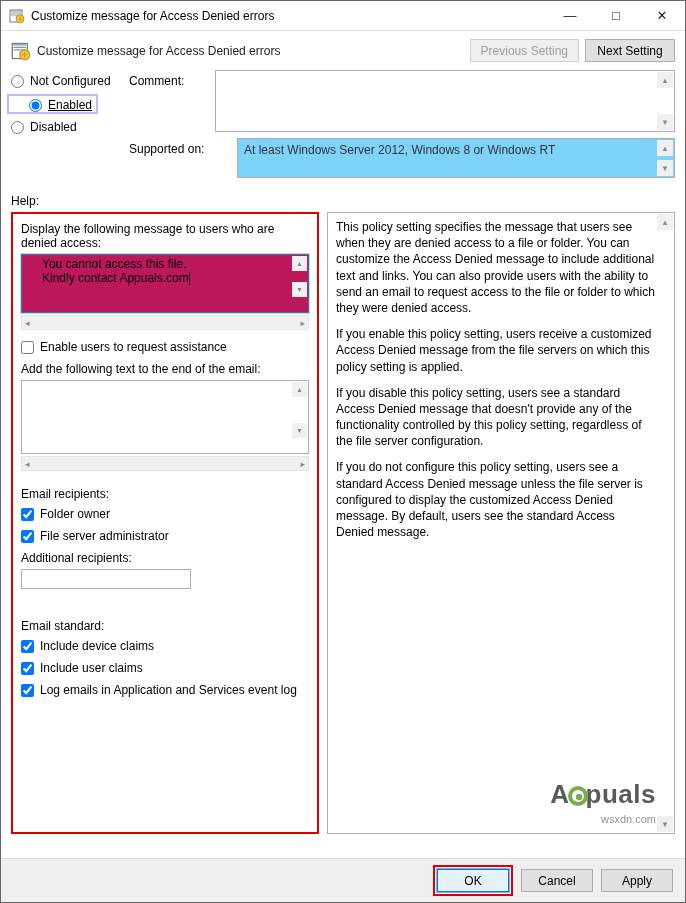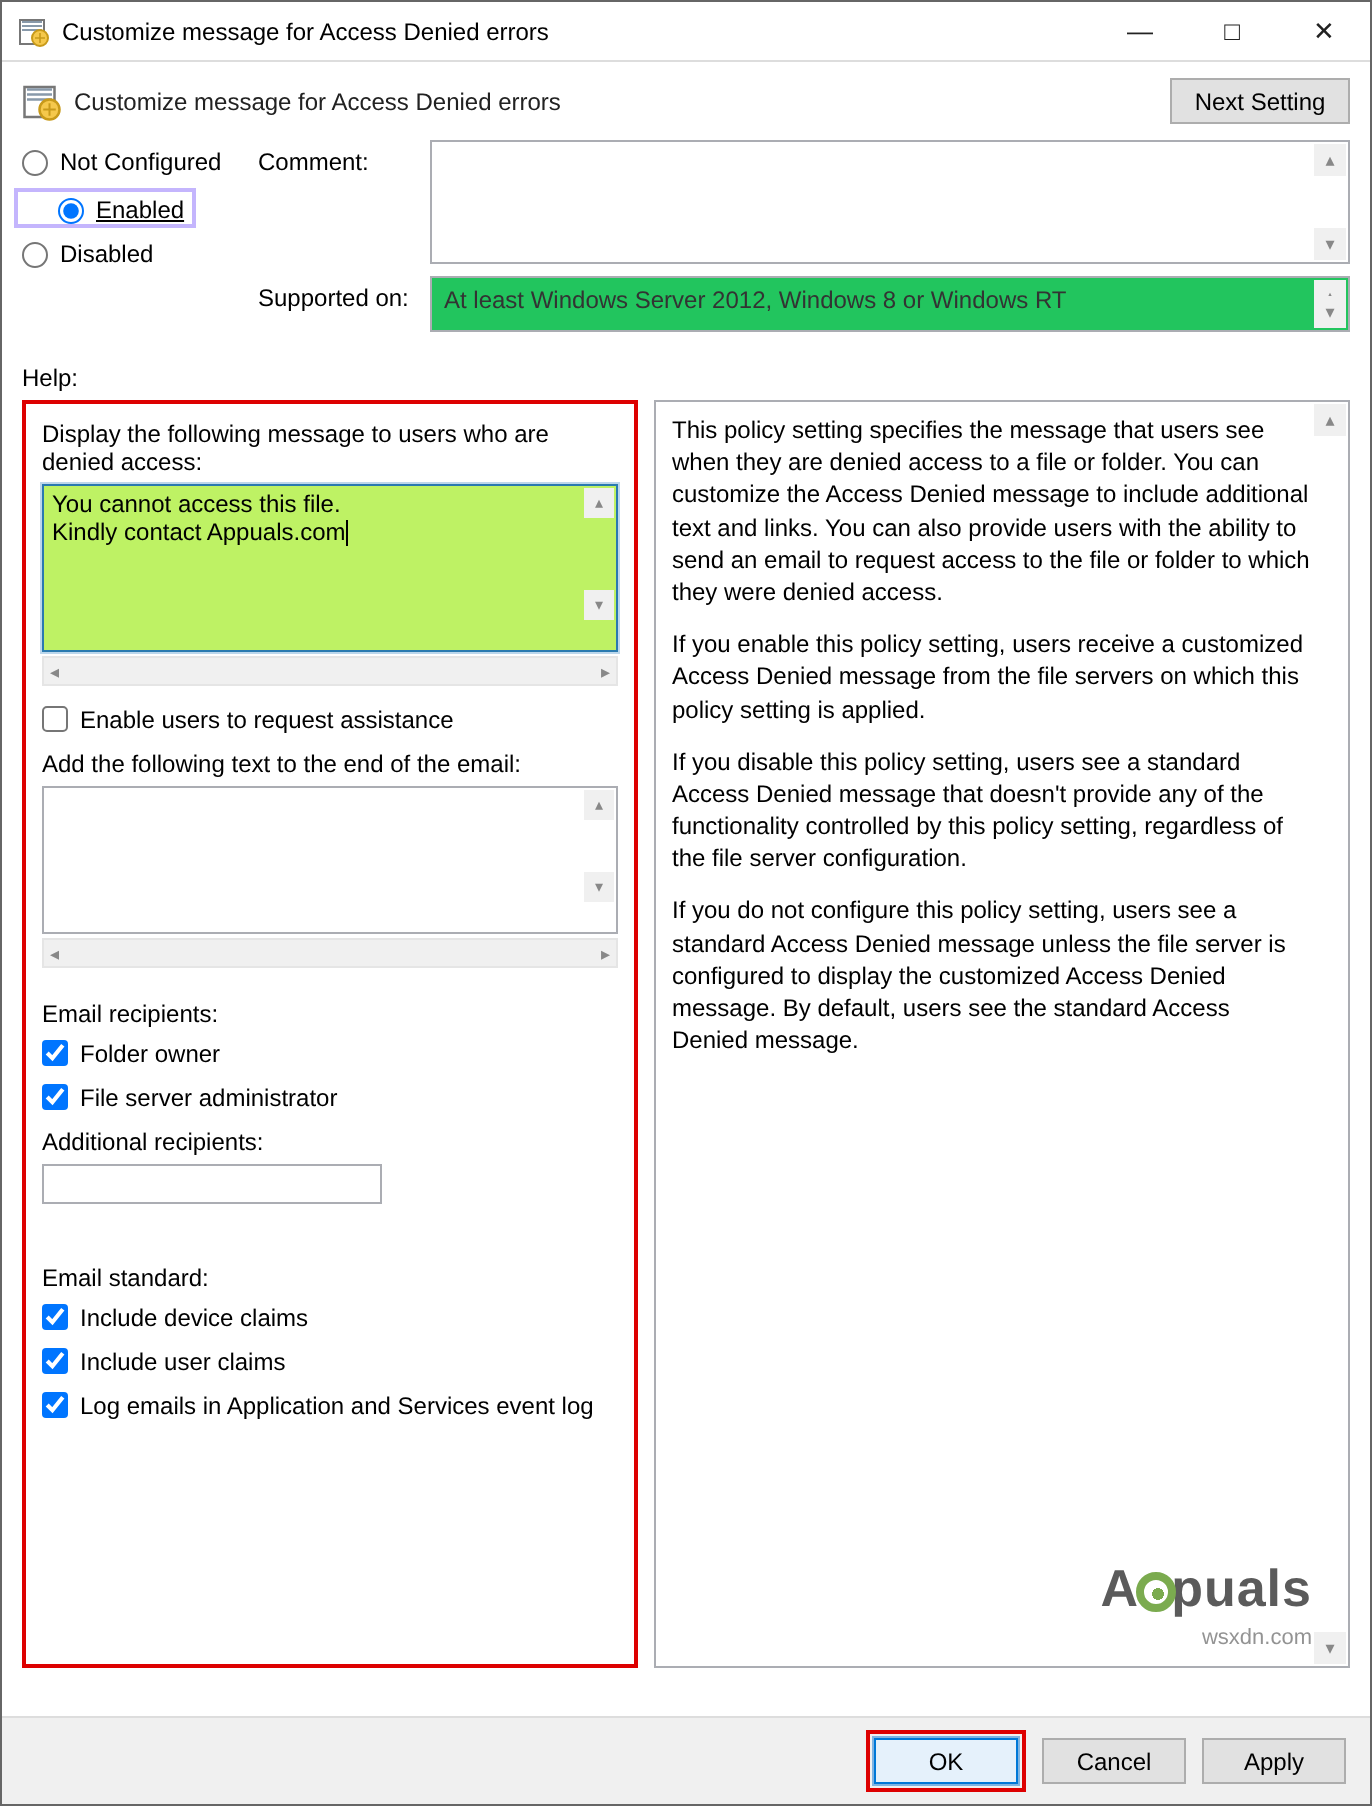--- a/index.html
+++ b/index.html
@@ -92,27 +92,28 @@
   .meta-label { width: 86px; padding-top: 4px; }
   .comment-box {
     flex: 1;
     height: 62px;
     border: 1px solid #abadb3;
     background: #fff;
     position: relative;
   }
   .supported-box {
     flex: 1;
-    height: 28px;
+    height: 40px;
     border: 1px solid #abadb3;
-    background: #22c55e;
+    background: #7dd3fc;
     padding: 4px 18px 4px 6px;
     font-size: 12px;
     color: #333;
     position: relative;
+    margin-left: 22px;
   }
   .scroll-arrow {
     position: absolute;
     right: 1px;
     width: 16px; height: 16px;
     background: #f0f0f0;
     display: flex; align-items: center; justify-content: center;
     font-size: 9px; color: #888;
   }
 
@@ -147,26 +148,26 @@
     color: #000;
     background: #fff;
     position: relative;
   }
   .help-pane p { margin: 0 0 10px 0; }
 
   .opt-label { margin-bottom: 4px; }
   .msg-box {
     border: 1px solid #2a7ab0;
     outline: 1px solid #bcd7ec;
-    height: 84px;
-    padding: 2px 16px 2px 4px;
+    height: 59px;
+    padding: 2px 16px 2px 20px;
     font-size: 12px;
     position: relative;
     margin-bottom: 2px;
-    background: #bef264;
+    background: #be185d;
     white-space: pre-wrap;
   }
   .box-scroll {
     position: absolute; right: 1px; width: 15px;
     background: #f0f0f0;
   }
   .box-scroll.top { top: 1px; height: 15px; display:flex;align-items:center;justify-content:center;font-size:8px;color:#888;}
   .box-scroll.bot { bottom: 15px; height: 15px; display:flex;align-items:center;justify-content:center;font-size:8px;color:#888;}
   .hscroll {
     height: 15px;
@@ -174,21 +175,21 @@
     border: 1px solid #e5e5e5;
     display: flex;
     justify-content: space-between;
     margin-bottom: 10px;
     font-size: 9px;
     color: #888;
     align-items: center;
     padding: 0 3px;
   }
 
-  .chk { display: flex; align-items: flex-start; margin-bottom: 8px; }
+  .chk { display: flex; align-items: flex-end; margin-bottom: 8px; }
   .chk input { margin: 0 6px 0 0; }
 
   .email-box {
     border: 1px solid #abadb3;
     height: 74px;
     position: relative;
     margin-bottom: 2px;
   }
   .text-input {
     border: 1px solid #abadb3;
@@ -290,20 +291,21 @@
   <div class="header">
     <span class="hicon">
       <svg width="20" height="20" viewBox="0 0 16 16">
         <rect x="1" y="2" width="12" height="12" fill="#fff" stroke="#777"></rect>
         <path d="M2 3 h10 M2 5 h10 M2 7 h10" stroke="#89a" stroke-width="1"></path>
         <circle cx="11" cy="11" r="4" fill="#f5c84c" stroke="#c89a1a"></circle>
         <path d="M8.5 11 h5 M11 8.5 v5" stroke="#c89a1a" stroke-width="0.8"></path>
       </svg>
     </span>
     <span class="htitle">Customize message for Access Denied errors</span>
+    <button class="btn" disabled="">Previous Setting</button>
     <button class="btn">Next Setting</button>
   </div>
 
   <div class="state-row">
     <div class="state-col">
       <label>
         <input type="radio" name="st" style="">
         <span>Not Configured</span>
       </label>
       <span class="enabled-hilite">

